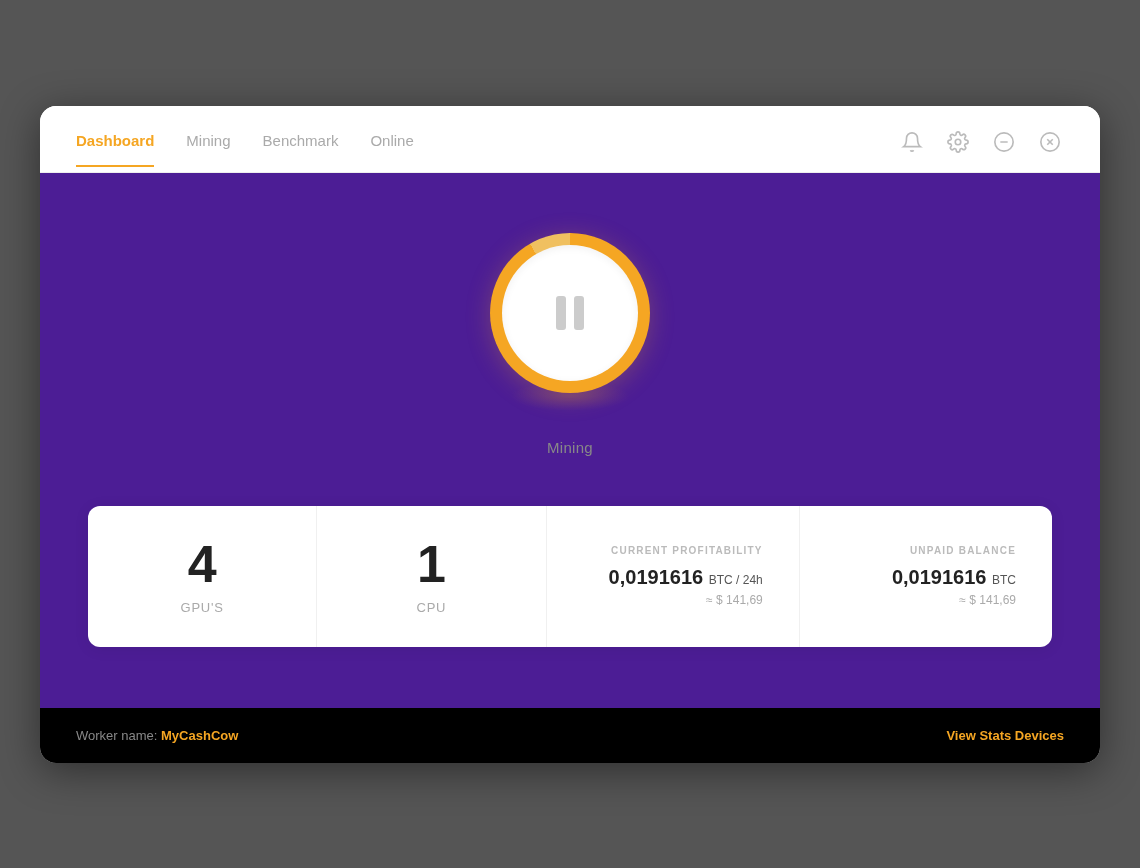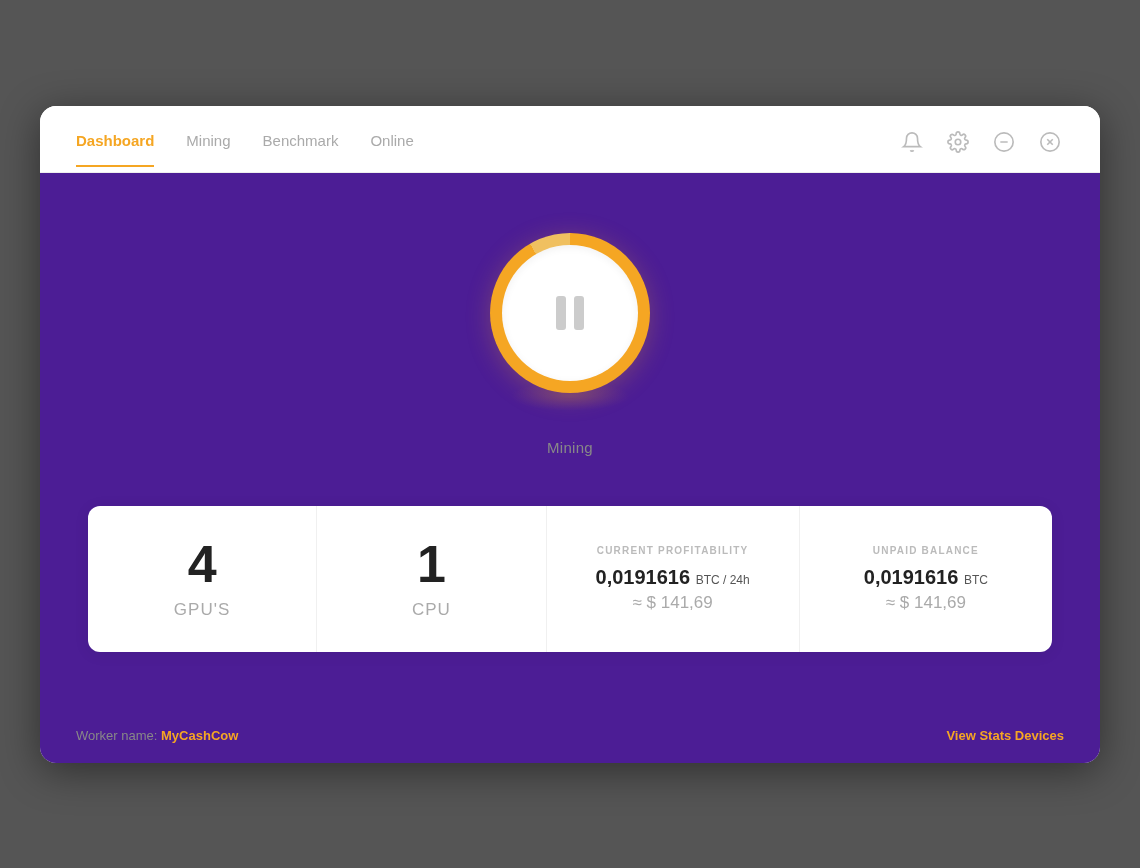--- a/index.html
+++ b/index.html
@@ -195,29 +195,29 @@
 
     .stat-number {
       font-size: 52px;
       font-weight: 700;
       color: #222;
       line-height: 1;
       margin-bottom: 10px;
     }
 
     .stat-sublabel {
-      font-size: 17px;
+      font-size: 13px;
       color: #aaa;
       letter-spacing: 0.06em;
       font-weight: 500;
     }
 
     .stat-card.profitability,
     .stat-card.unpaid {
-      align-items: center;
+      align-items: flex-end;
       padding: 28px 36px;
     }
 
     .stat-section-label {
       font-size: 10px;
       letter-spacing: 0.12em;
       color: #bbb;
       font-weight: 600;
       margin-bottom: 10px;
       text-transform: uppercase;
@@ -230,32 +230,32 @@
       margin-bottom: 4px;
     }
 
     .stat-value-unit {
       font-size: 12px;
       font-weight: 400;
       color: #555;
     }
 
     .stat-value-approx {
-      font-size: 17px;
+      font-size: 12px;
       color: #aaa;
       font-weight: 400;
     }
 
     
     .footer {
       display: flex;
       align-items: center;
       justify-content: space-between;
       padding: 20px 36px;
-      background: #4c1d95;
+      background: #000000;
     }
 
     .worker-label {
       font-size: 13px;
       color: #888;
     }
 
     .worker-name {
       color: #f5a623;
       font-weight: 600;

